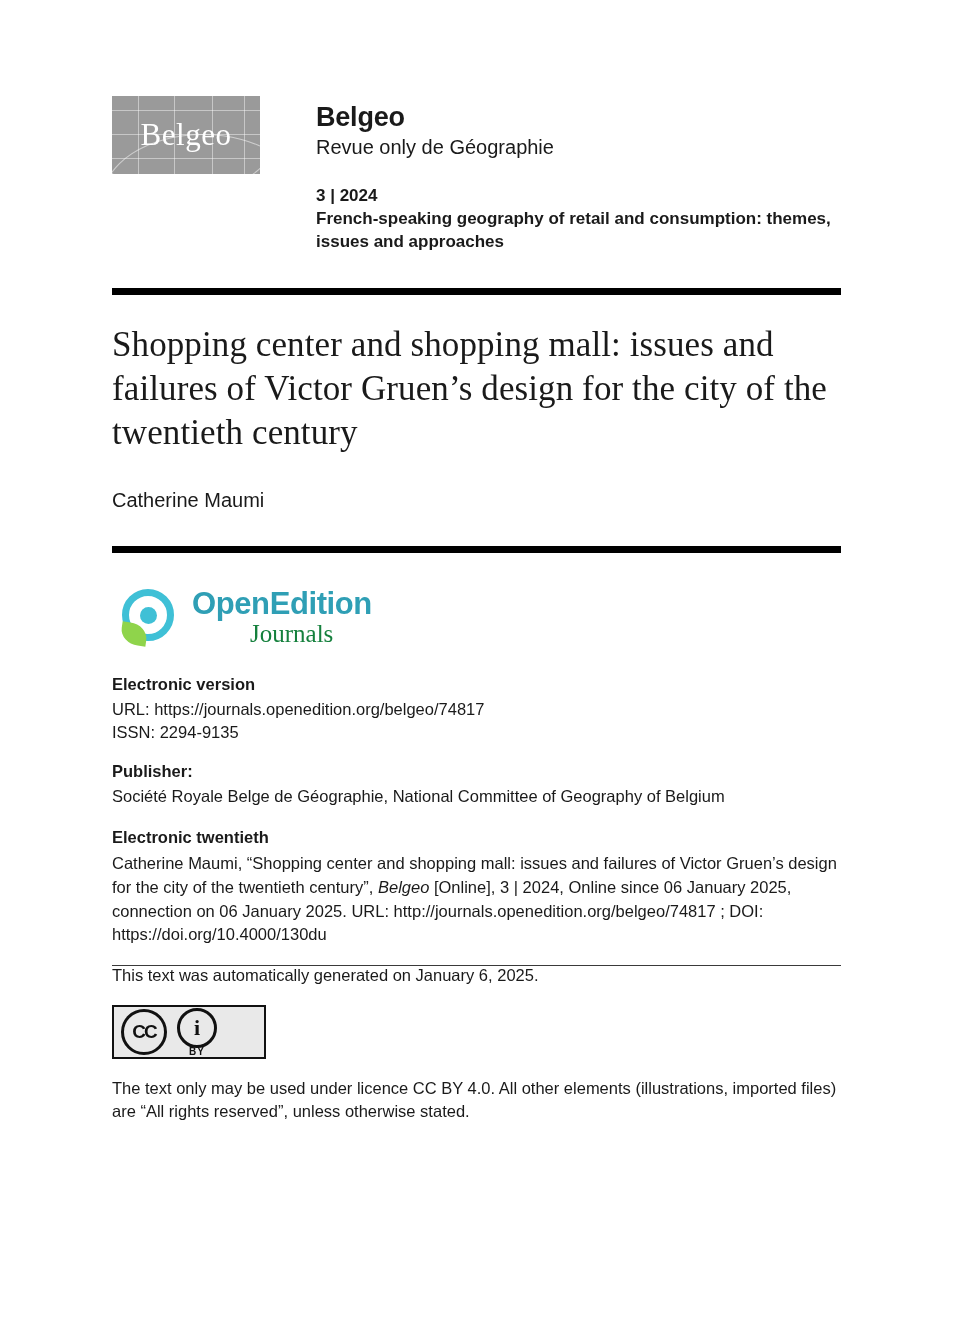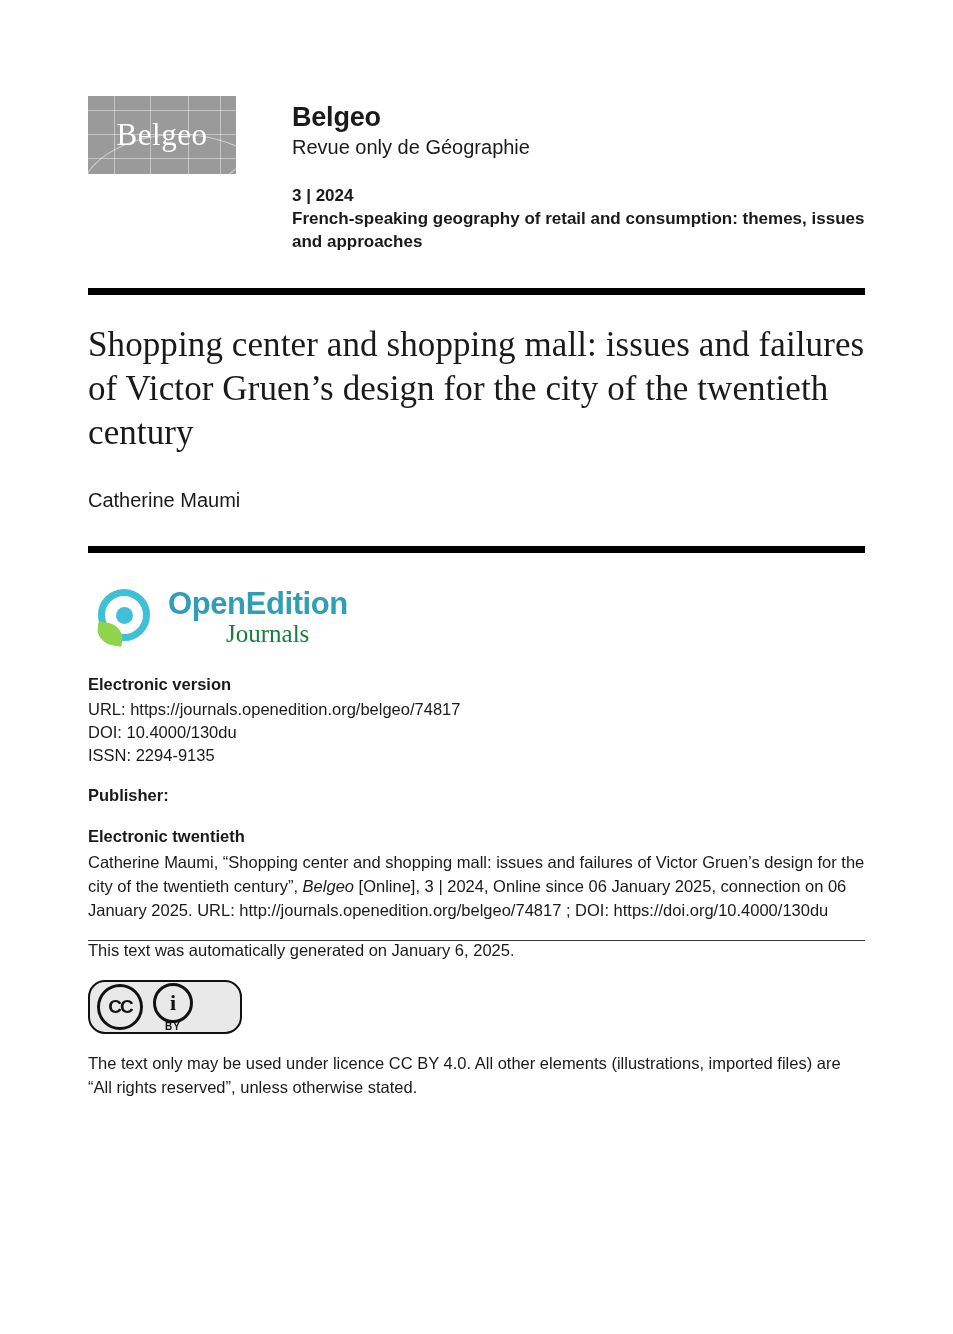--- a/index.html
+++ b/index.html
@@ -13,21 +13,21 @@
     font-family: "Liberation Sans", sans-serif;
     color: #1a1a1a;
     position: relative;
     overflow: hidden;
   }
   .page {
     position: relative;
     width: 953px;
     height: 1048px;
     box-sizing: border-box;
-    padding: 0 88px;
+    padding: 0 112px;
   }
 
   
   .masthead {
     display: flex;
     align-items: flex-start;
     padding-top: 96px;
   }
   .journal-logo {
     width: 148px;
@@ -226,21 +226,21 @@
   .gen-note {
     font-size: 16.5px;
   }
 
   
   .cc-badge {
     margin-top: 20px;
     width: 154px;
     height: 54px;
     border: 2px solid #111;
-    border-radius: 17px;
+    border-radius: 0;
     background: #e9e9e9;
     display: flex;
     align-items: center;
     box-sizing: border-box;
     overflow: hidden;
   }
   .cc-circle {
     width: 40px; height: 40px;
     border: 3px solid #111;
     border-radius: 50%;
@@ -335,25 +335,25 @@
     <div class="oe-words">
       <div class="oe-name"><span>Open</span><span class="edition">Edition</span></div>
       <div class="oe-journals">Journals</div>
     </div>
   </div>
 
   <div class="meta">
     <div class="group">
       <h3>Electronic version</h3>
       <p>URL: https://journals.openedition.org/belgeo/74817</p>
-      <p>DOI: 10.4000/130du</p>
       <p>ISSN: 2294-9135</p>
     </div>
     <div class="group">
       <h3>Publisher:</h3>
+      <p>Société Royale Belge de Géographie, National Committee of Geography of Belgium</p>
     </div>
   </div>
 
   <div class="ref-block">
     <h3>Electronic twentieth</h3>
     <div class="ref-body"><span>Catherine Maumi, “Shopping center and shopping mall: issues and failures of Victor Gruen’s design for the city of the twentieth century”, </span><i>Belgeo</i><span> [Online], 3 | 2024, Online since 06 January 2025, connection on 06 January 2025. URL: http://journals.openedition.org/belgeo/74817 ; DOI: https://doi.org/10.4000/130du</span></div>
   </div>
 
   <hr class="rule-thin">
 

